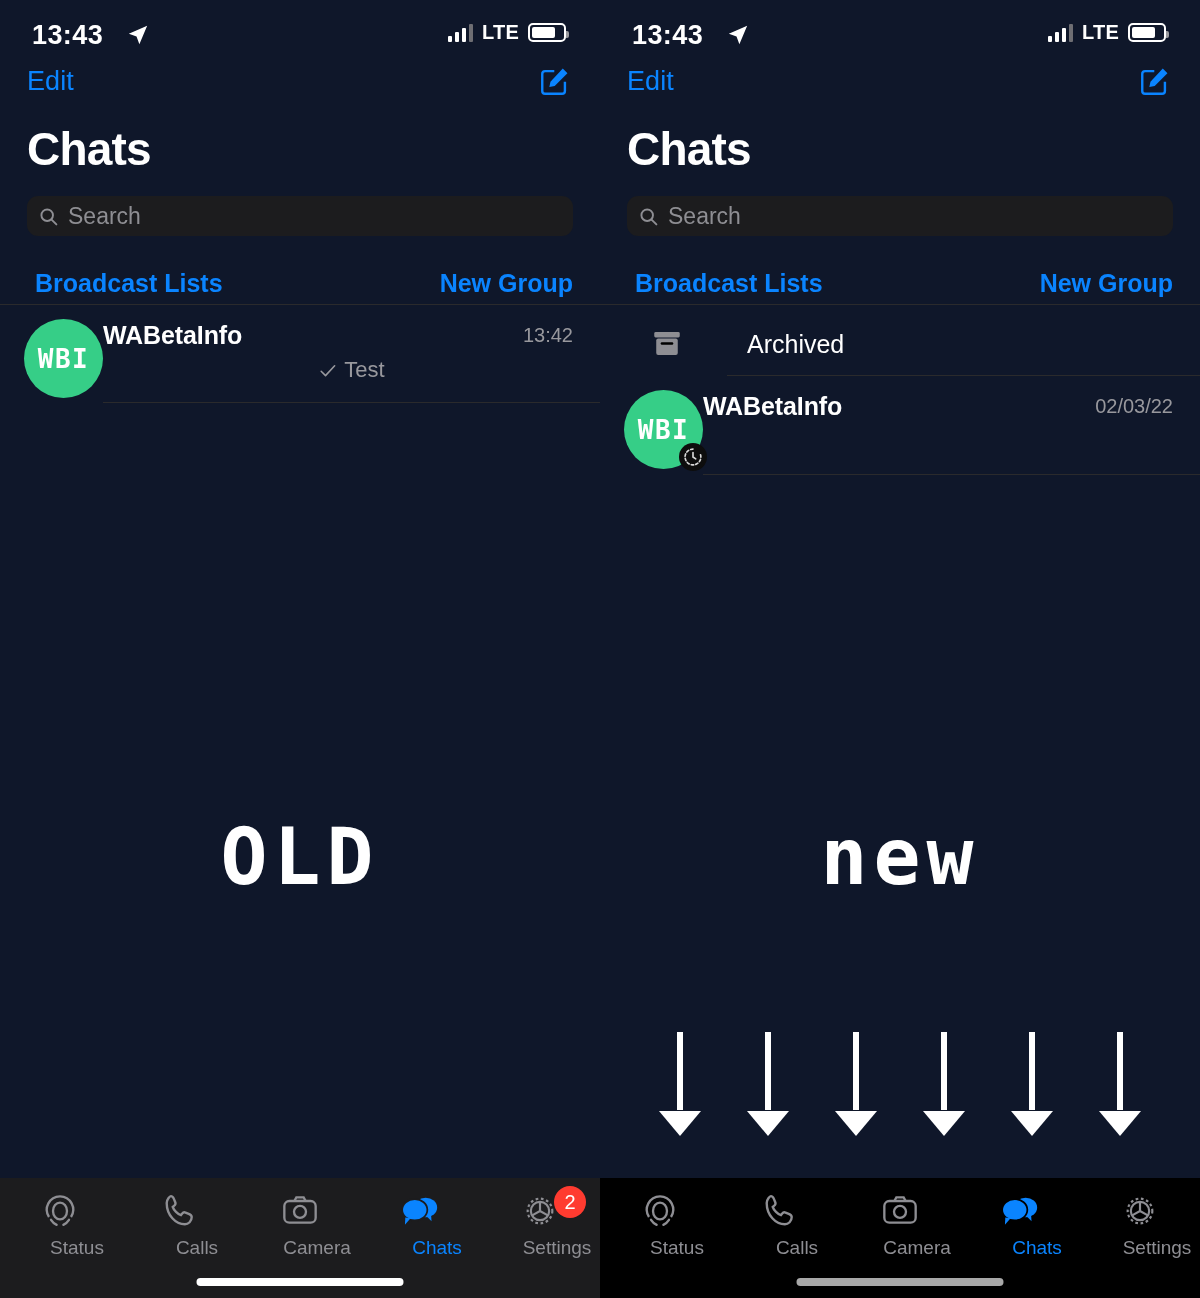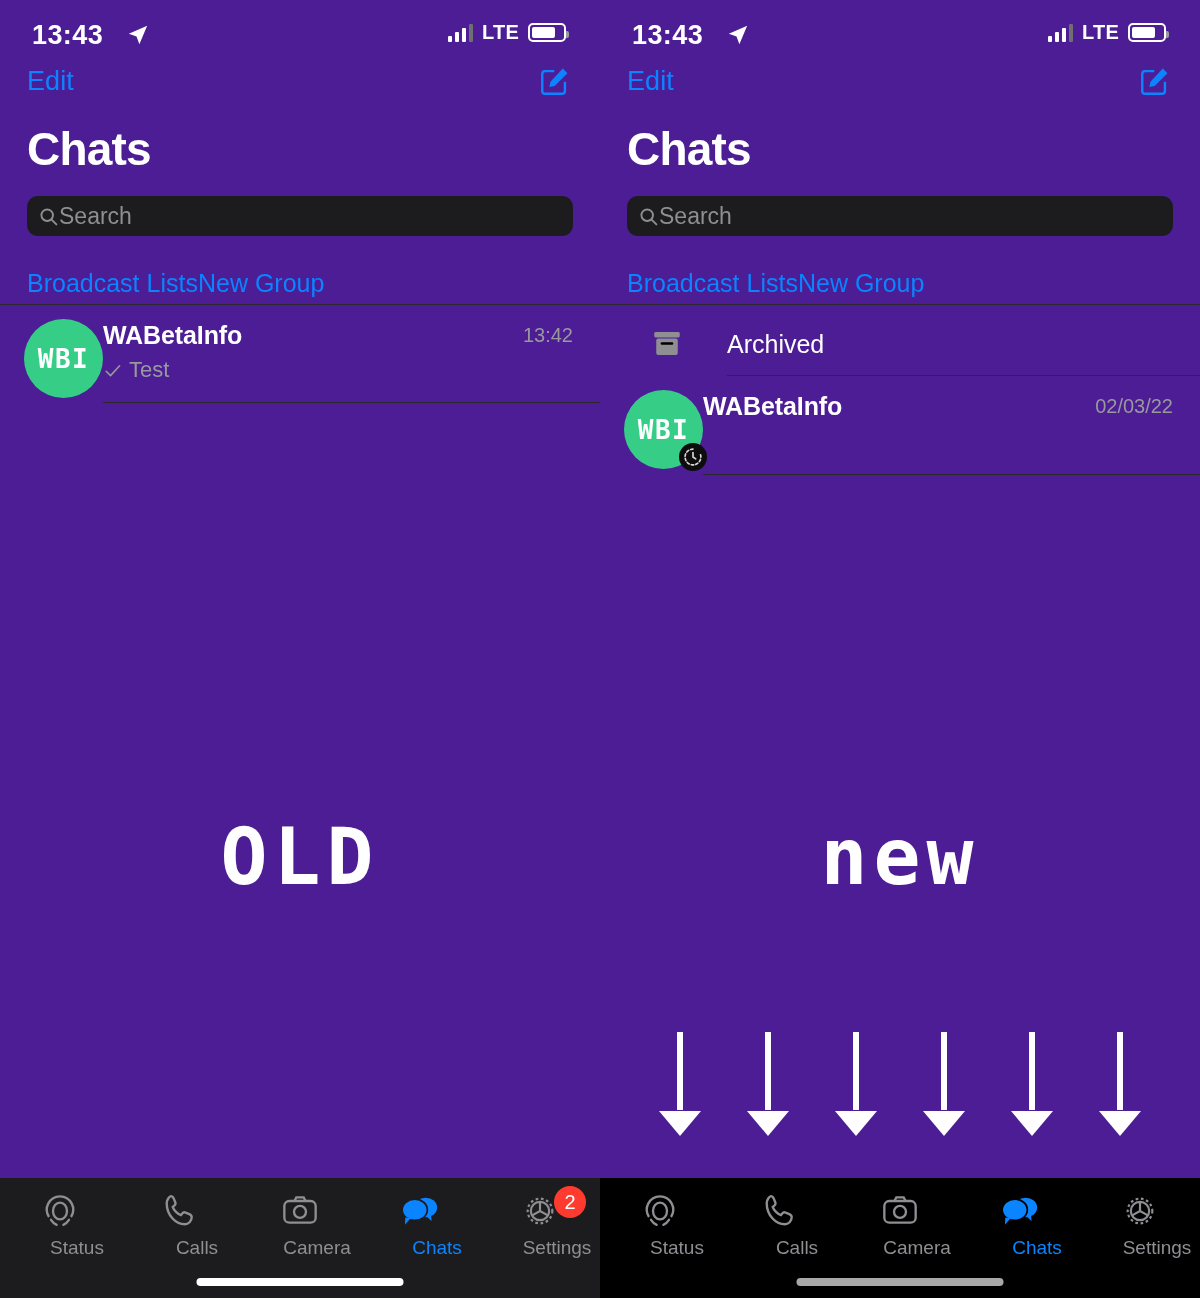--- a/index.html
+++ b/index.html
@@ -2,21 +2,21 @@
 <html><head>
 <meta charset="utf-8">
 <style>
   * { margin:0; padding:0; box-sizing:border-box; }
   html,body{
     width:1200px; height:1298px; background:#000;
     font-family:"Liberation Sans", sans-serif;
     overflow:hidden;
   }
   .screens{ display:flex; width:1200px; height:1298px; }
-  .phone{ position:relative; width:600px; height:1298px; background:#4c1d95; overflow:hidden; }
+  .phone{ position:relative; width:600px; height:1298px; background:#0f172a; overflow:hidden; }
   .phone.left{ border-right:0px solid #000; }
 
   
   .statusbar{ position:relative; height:62px; width:100%; }
   .sb-time{
     position:absolute; left:32px; top:20px;
     color:#fff; font-size:27px; font-weight:700; letter-spacing:.4px;
   }
   .sb-loc{ position:absolute; left:127px; top:24px; width:22px; height:22px; }
   .sb-right{ position:absolute; right:34px; top:21px; display:flex; align-items:center; gap:9px; }
@@ -46,28 +46,28 @@
   .compose-btn{ position:absolute; right:28px; top:2px; width:34px; height:34px; }
 
   .big-title{
     margin:6px 0 0 27px; color:#fff; font-size:46px;
     font-weight:700; letter-spacing:-.8px; line-height:1;
   }
 
   
   .search{
     margin:24px 27px 0 27px; height:40px; background:#1c1c1e;
-    border-radius:11px; display:flex; align-items:center; padding:12px 11px; 
+    border-radius:11px; display:flex; align-items:center; padding:12px 11px; gap:9px;
   }
   .search .ph{ color:#8e8e93; font-size:23px; }
 
   
   .bcrow{
-    margin-top:26px; padding:0 27px 0 27px; height:42px;
-    display:flex; align-items:center; 
+    margin-top:26px; padding:0 27px 0 35px; height:42px;
+    display:flex; align-items:center; justify-content:space-between;font-weight:bold;
   }
   .bcrow a{ color:#0a84ff; font-size:25px; }
 
   .sep-full{ height:1px; background:#2a2a2c; width:100%; }
 
   
   .rows{ position:relative; }
   .row{ position:relative; display:flex; align-items:flex-start; padding-left:24px; }
   .row .avwrap{ position:relative; width:79px; flex:0 0 79px; }
   .avatar{
@@ -83,21 +83,21 @@
     border-radius:50%; background:#0d0d0d;
     display:flex; align-items:center; justify-content:center;
   }
   .row .body{ flex:1; position:relative; min-height:78px; }
   .row .title{
     color:#fff; font-size:25px; font-weight:700; letter-spacing:-.1px;
     padding-top:2px;
   }
   .row .sub{
     display:flex; align-items:center; gap:7px; margin-top:7px;
-    color:#98989d; font-size:22px;
+    color:#98989d; font-size:22px;justify-content:center;
   }
   .row .time{
     position:absolute; right:27px; top:5px;
     color:#98989d; font-size:20px;
   }
   .row .row-sep{ height:1px; background:#2a2a2c; margin-right:0; }
 
   
   .arch-row{ display:flex; align-items:center; padding-left:27px; height:62px; }
   .arch-row .icwrap{ width:79px; flex:0 0 79px; display:flex; justify-content:center; }
@@ -314,21 +314,21 @@
     </div>
 
     <div class="bcrow">
       <a>Broadcast Lists</a>
       <a>New Group</a>
     </div>
     <div class="sep-full"></div>
 
     <div class="rows">
 
-      <div class="arch-row" style="margin-top:8px;">
+      <div class="arch-row" style="margin-top:8px;gap:20px;">
         <div class="icwrap">
           <svg width="34" height="34" viewBox="0 0 24 24" fill="none" stroke="#8e8e93" stroke-width="1.6">
             <rect x="3" y="3.6" width="18" height="3.8" rx="1" fill="#8e8e93" stroke="none"></rect>
             <rect x="4.4" y="8.2" width="15.2" height="11.6" rx="1.4" fill="#8e8e93" stroke="none"></rect>
             <path d="M8.4 11.6h7.2" stroke="#000" stroke-width="1.7" stroke-linecap="round"></path>
           </svg>
         </div>
         <div class="lbl">Archived</div>
       </div>
       <div class="sep-full" style="width:calc(100% - 127px); margin-left:127px;"></div>

